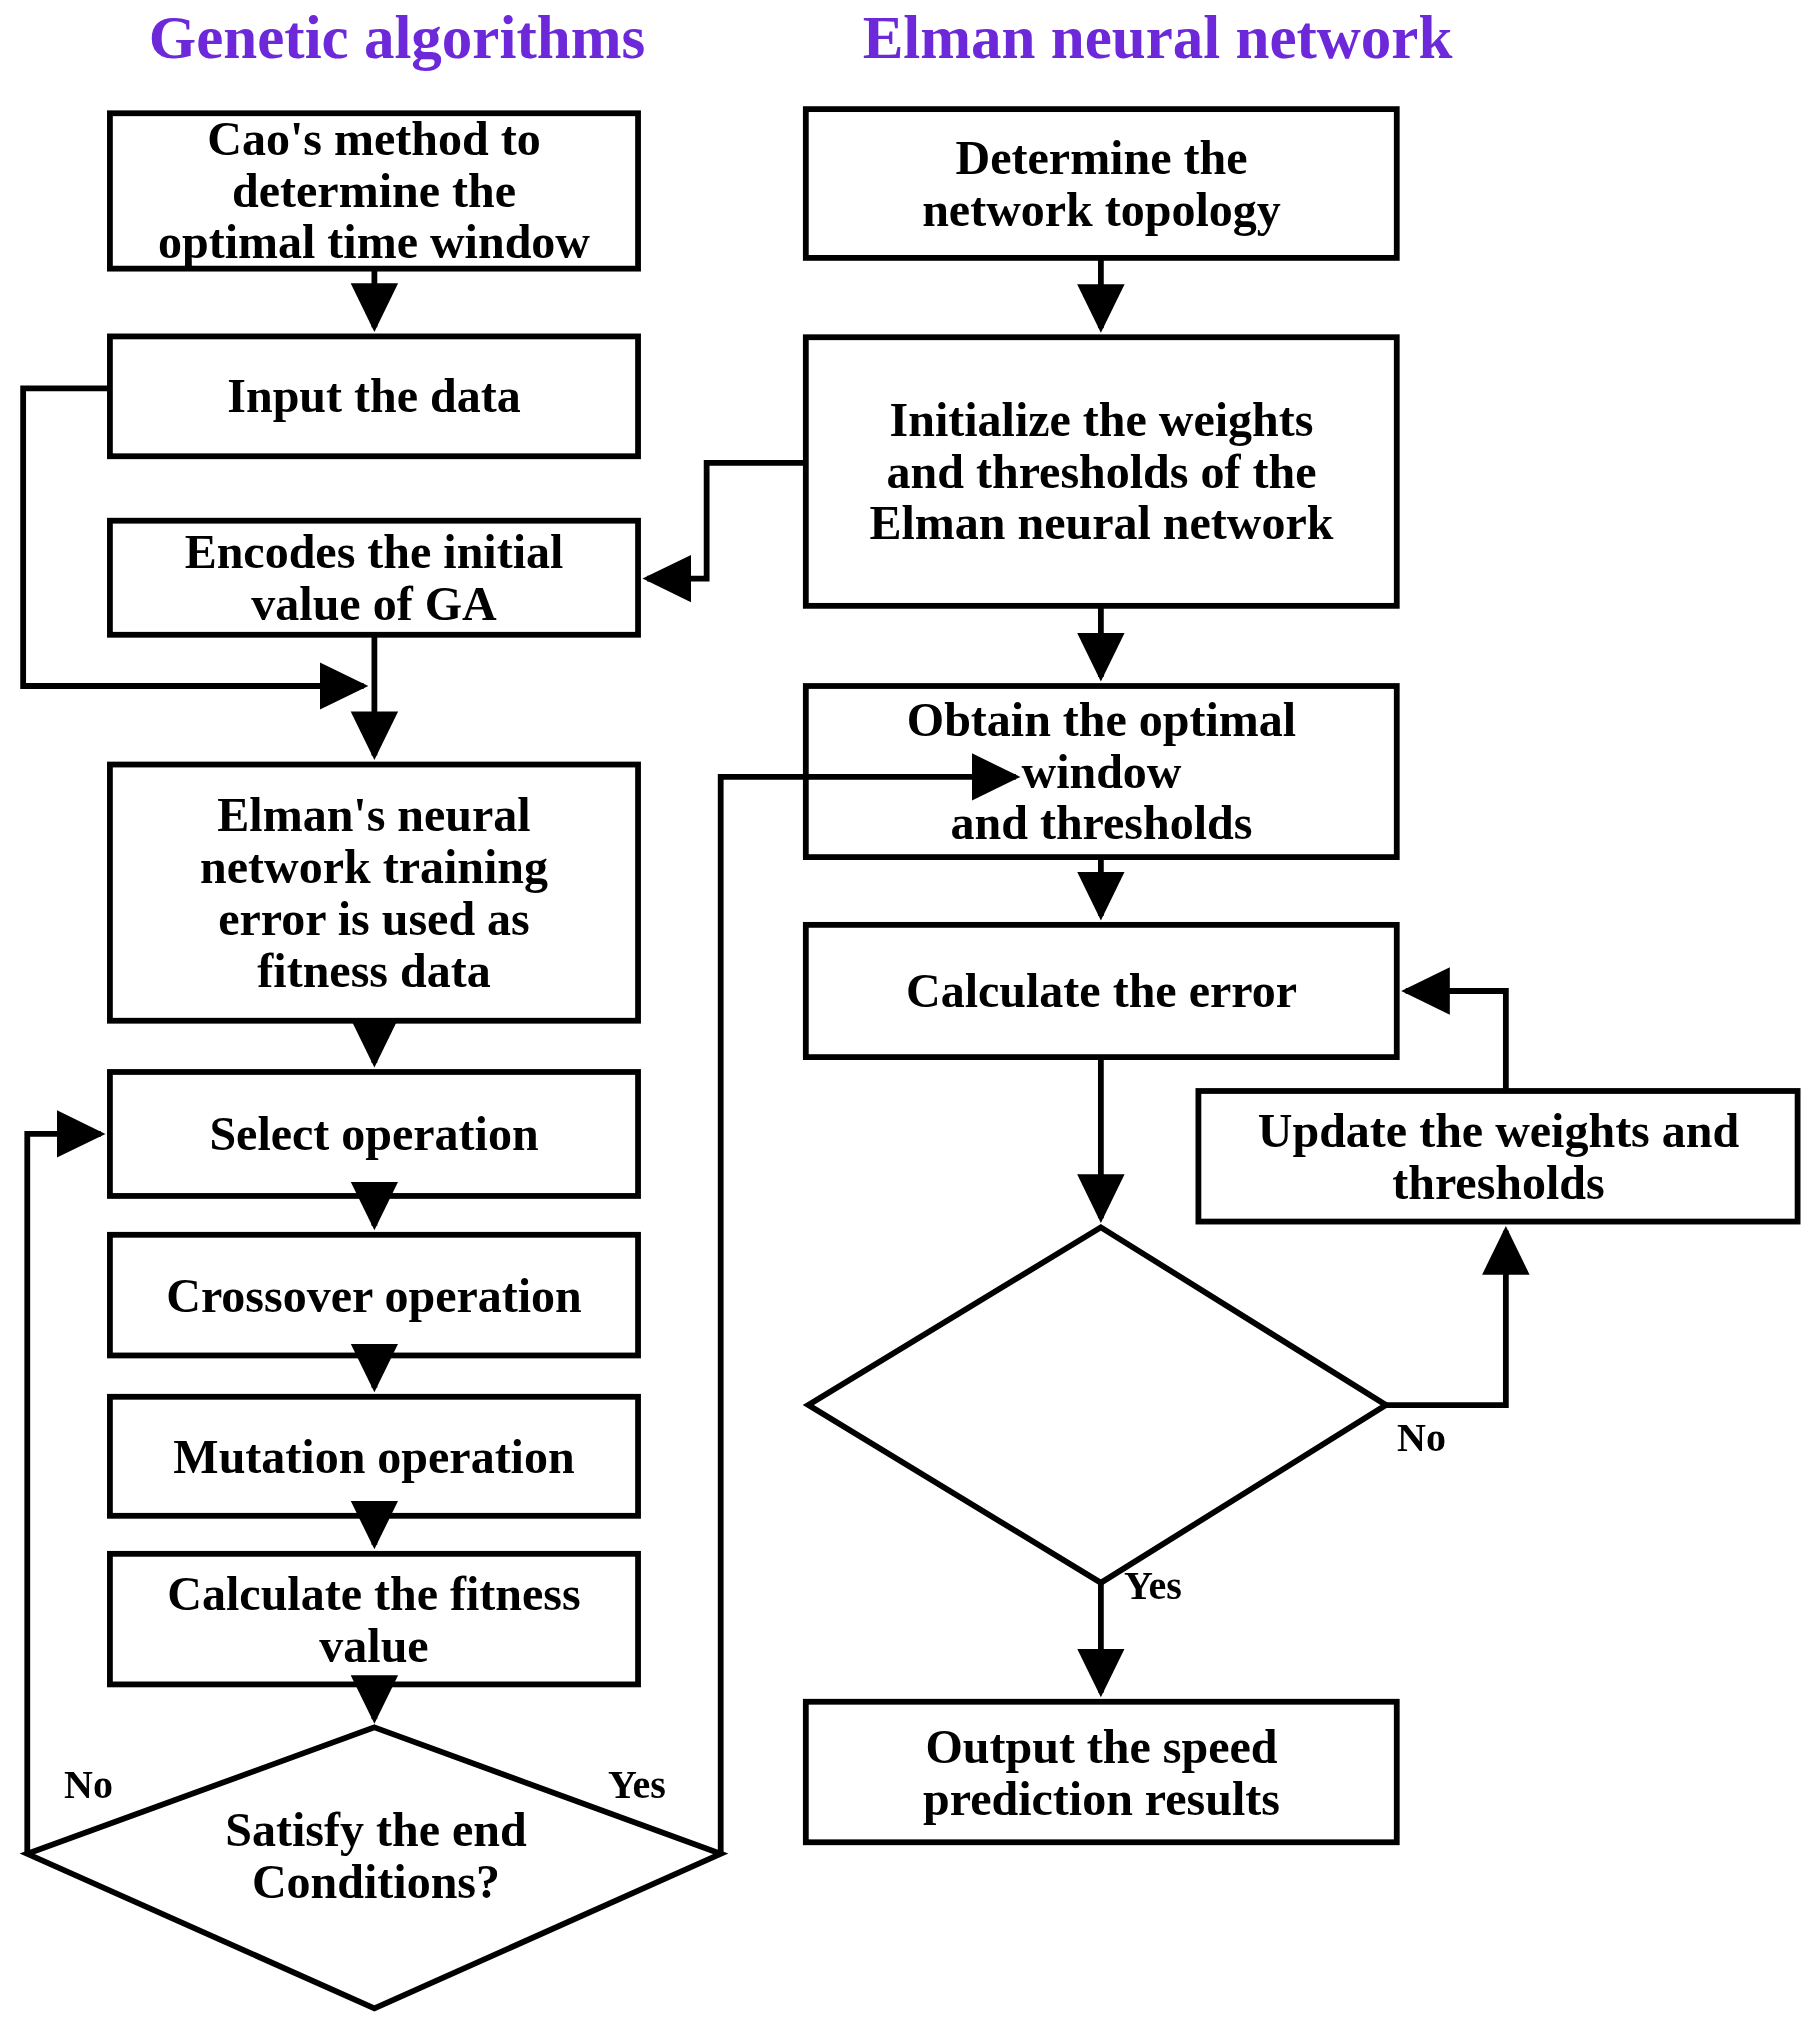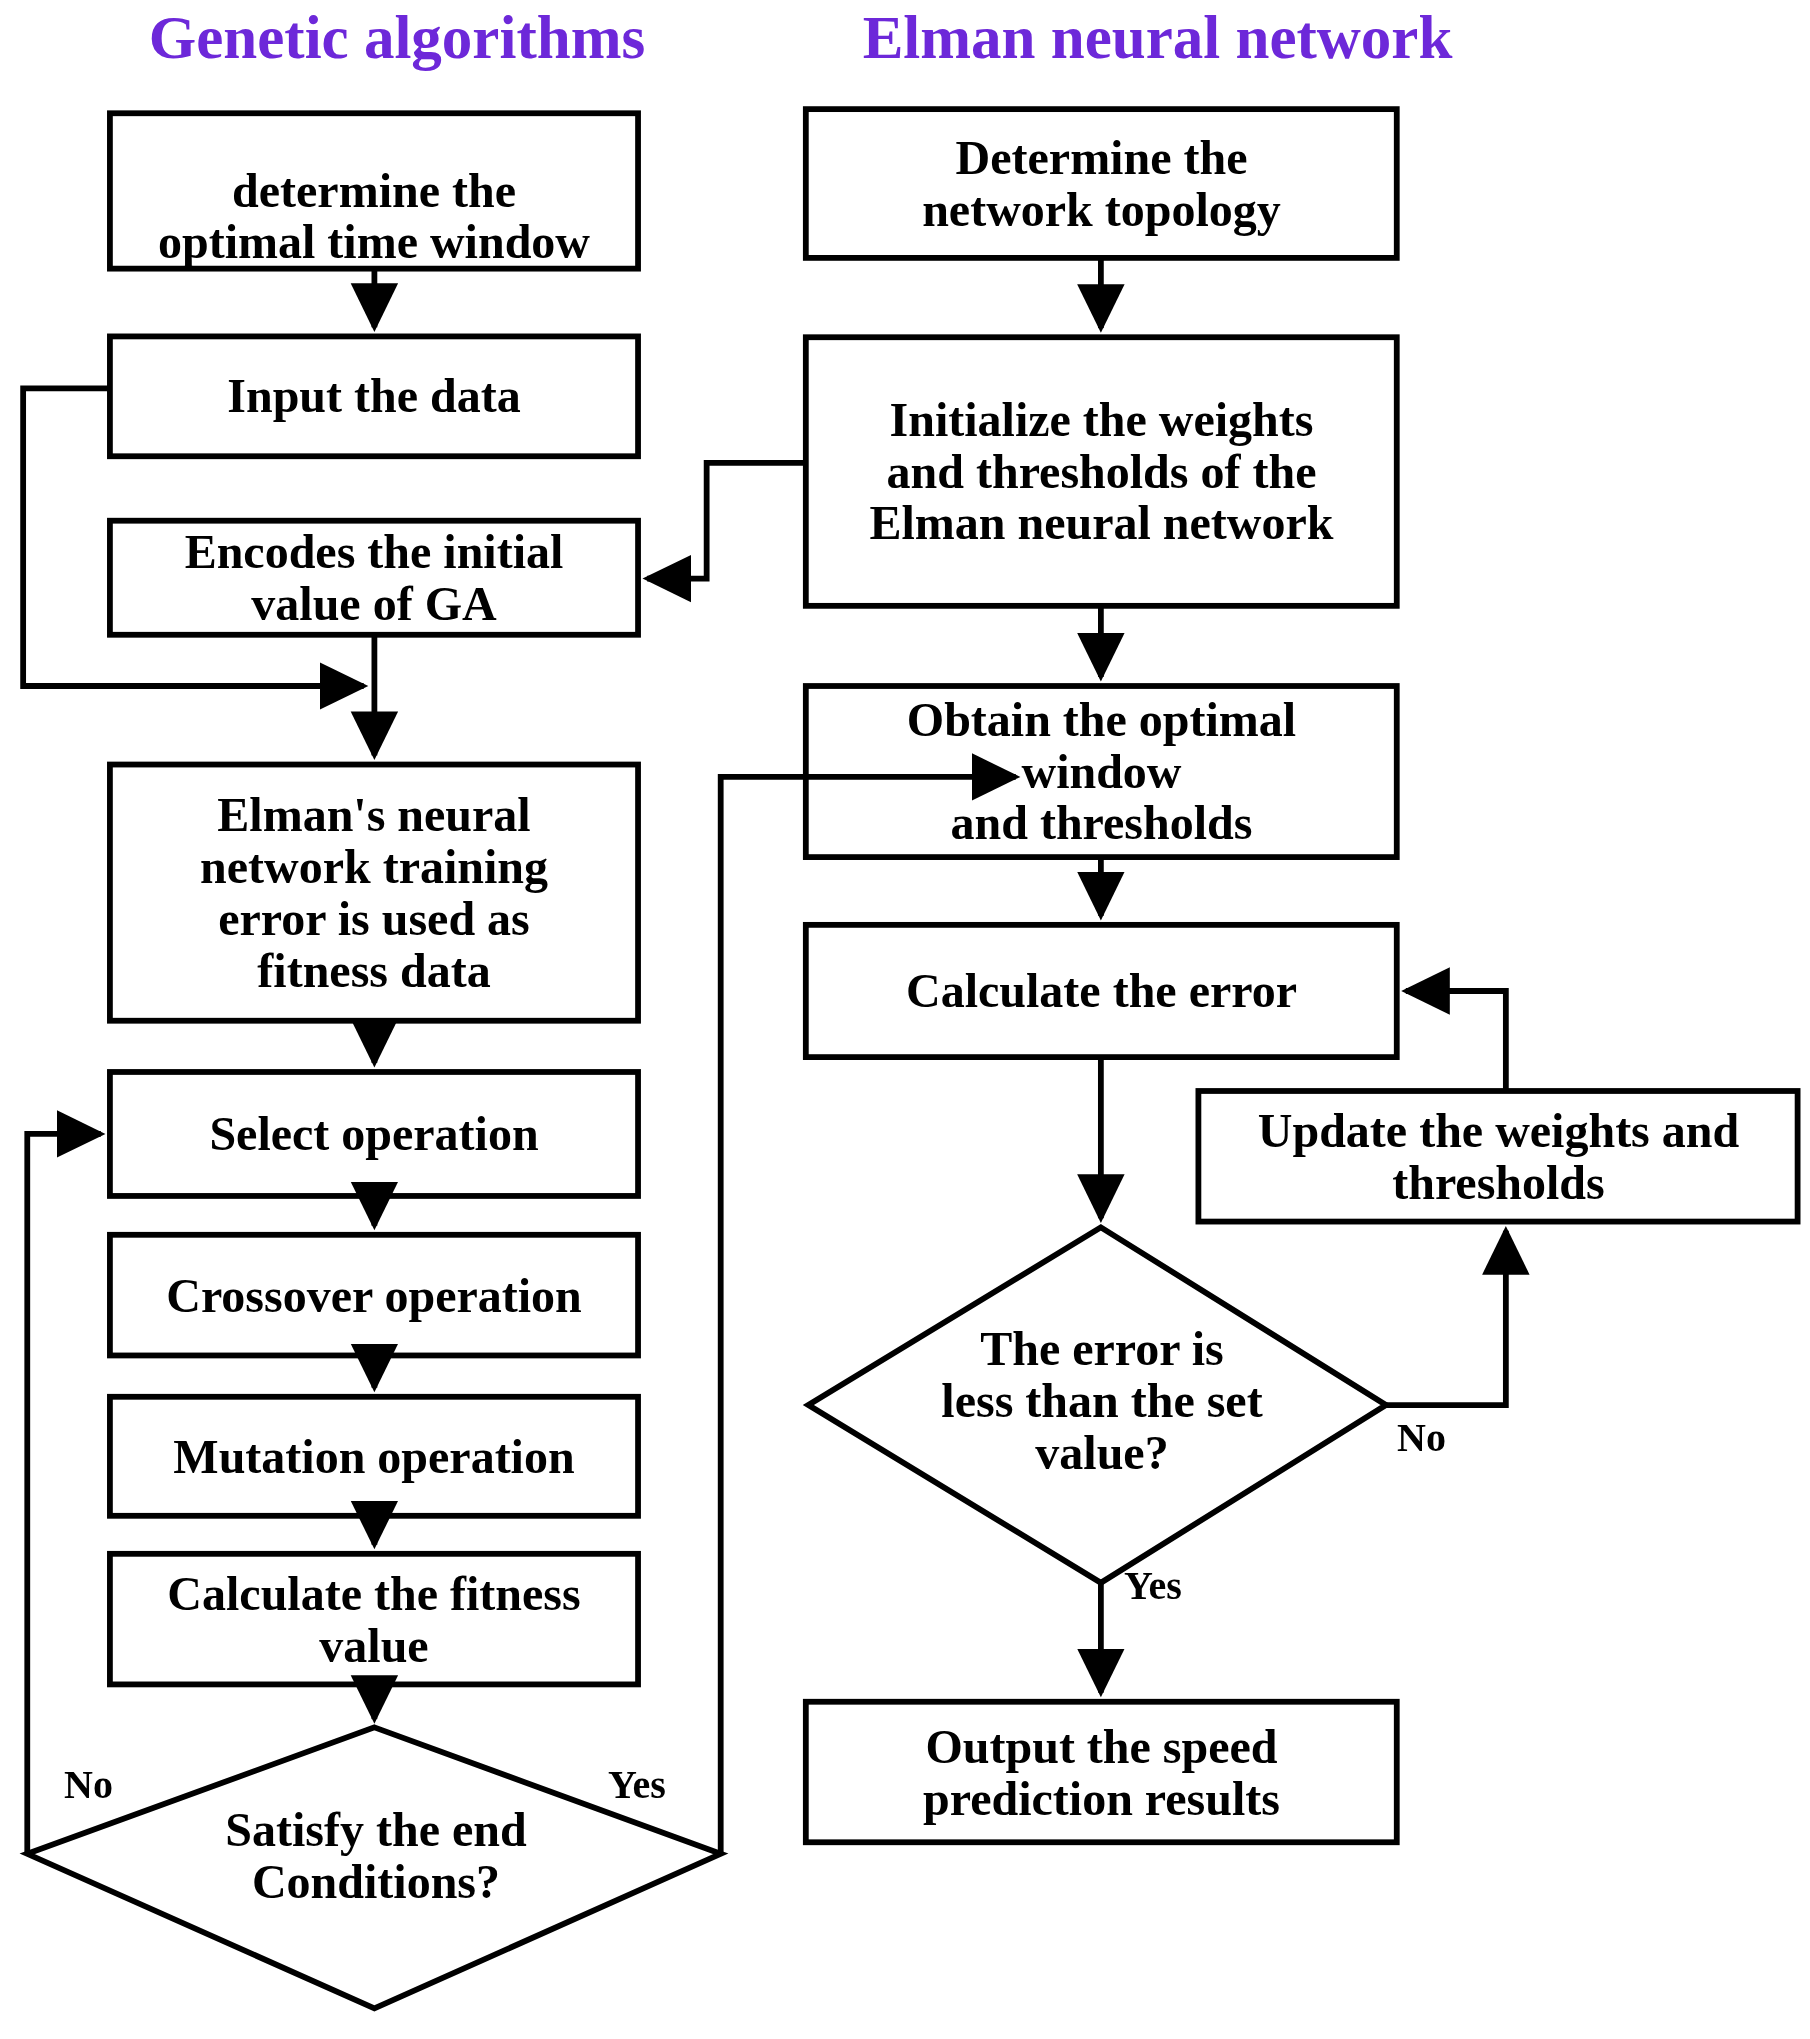--- a/index.html
+++ b/index.html
@@ -114,21 +114,21 @@
 
       <path d="M1822,1320 L1822,1199 L1701,1199" marker-end="url(#ah)"></path>
     </g>
   </svg>
 
   <div class="col-title" id="title-ga">Genetic algorithms</div>
   <div class="col-title" id="title-enn">Elman neural network</div>
 
   <div class="node" style="left:110px; top:113px; width:528px; height:155px; font-size:48px;">
     <span class="txt">
-      <br>
+      <span>Cao's method to</span><br>
       <span>determine the</span><br>
       <span>optimal time window</span>
     </span>
   </div>
 
   <div class="node" style="left:110px; top:336px; width:528px; height:120px; font-size:48px;">
     <span class="txt">Input the data</span>
   </div>
 
   <div class="node" style="left:110px; top:521px; width:528px; height:114px; font-size:48px;">
@@ -203,27 +203,20 @@
     <span class="txt">
       <span>Update the weights and</span><br>
       <span>thresholds</span>
     </span>
   </div>
 
   <div class="node" style="left:806px; top:925px; width:591px; height:132px; font-size:48px;">
     <span class="txt">Calculate the error</span>
   </div>
 
-  <div class="node" style="left:860px; top:1306px; width:484px; height:190px; font-size:48px;">
-    <span class="txt">
-      <span>The error is</span><br>
-      <span>less than the set</span><br>
-      <span>value?</span>
-    </span>
-  </div>
 
   <div class="node" style="left:806px; top:1702px; width:591px; height:141px; font-size:48px;">
     <span class="txt">
       <span>Output the speed</span><br>
       <span>prediction results</span>
     </span>
   </div>
 
   <div class="edge-label" style="left:1397px; top:1418px;">No</div>
   <div class="edge-label" style="left:1124px; top:1566px;">Yes</div>

